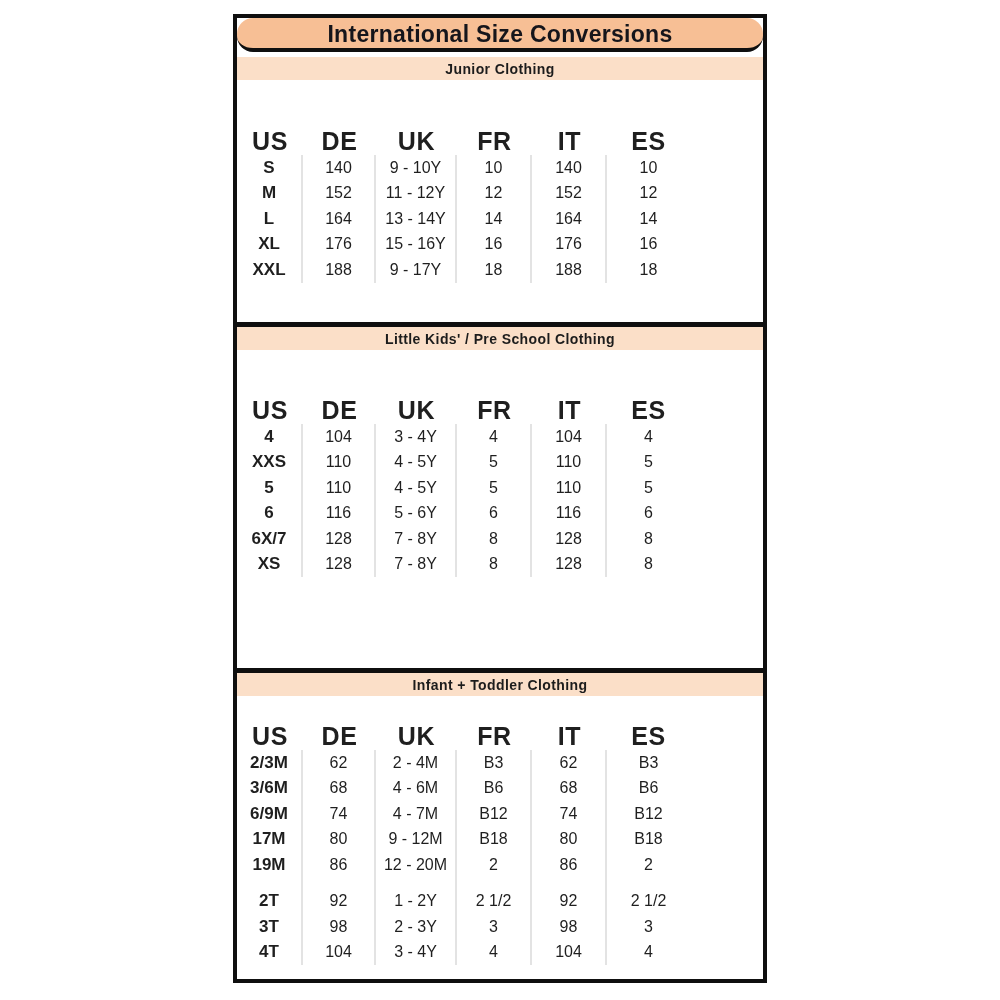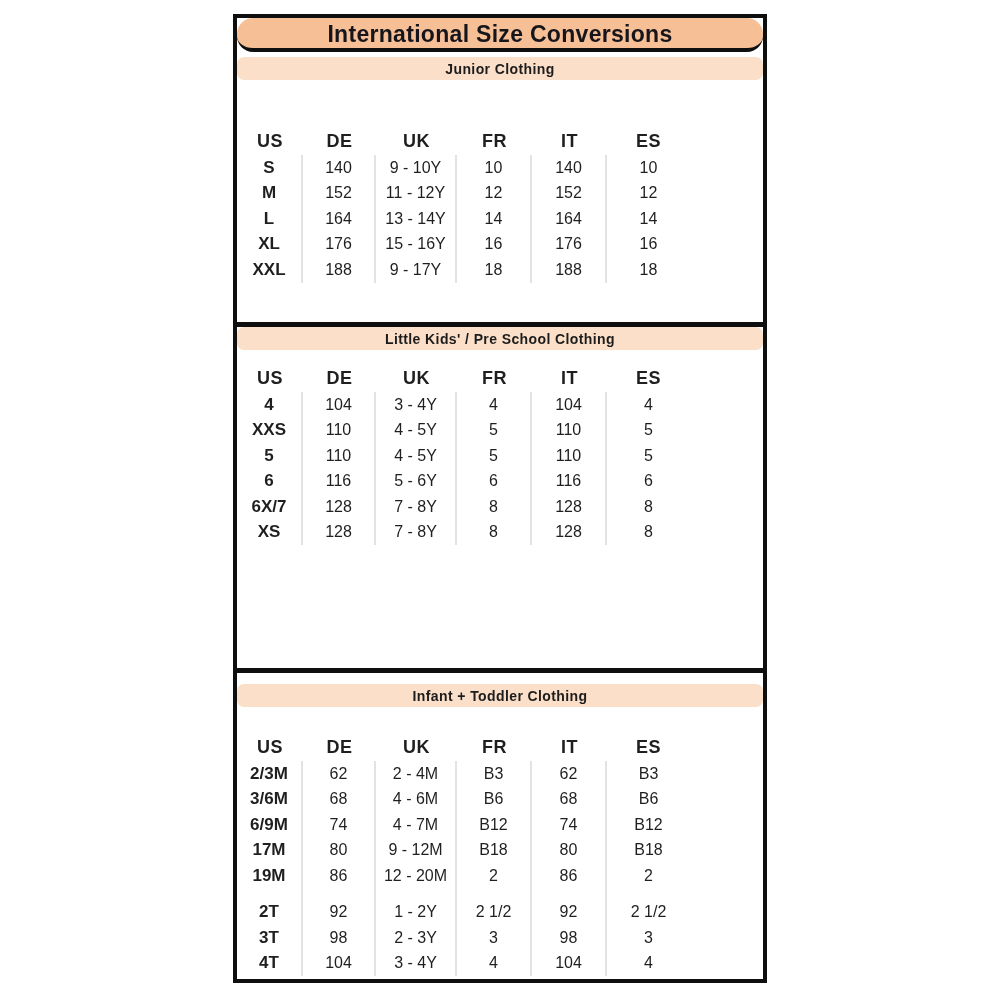--- a/index.html
+++ b/index.html
@@ -26,46 +26,46 @@
     background:var(--title-bg);
     border-bottom:4px solid var(--border);
     display:flex;align-items:flex-end;justify-content:center;border-radius:16px;
   }
   .title-bar .title{
     font-size:23px;font-weight:700;letter-spacing:0.3px;color:#15151b;
   }
 
   .section{display:flex;flex-direction:column;background:#fff;}
   .section-junior{flex:0 0 275px;border-bottom:5px solid var(--border);}
-  .section-littlekids{flex:0 0 346px;border-bottom:5px solid var(--border);}
-  .section-infant{flex:1 1 auto;margin-top:11px;}
+  .section-littlekids{flex:0 0 346px;border-bottom:5px solid var(--border);gap:32px;}
+  .section-infant{flex:1 1 auto;}
 
   .strip{
     height:23px;flex:0 0 23px;
     background:var(--strip-bg);
-    display:flex;align-items:center;justify-content:center;border-radius:7px;
+    display:flex;align-items:center;justify-content:center;
   }
   .section-junior .strip{margin-top:5px;}
   .strip .strip-label{font-size:14px;font-weight:700;letter-spacing:0.4px;color:#1c1c1c;}
 
   .size-table{display:block;}
   .section-junior   .size-table{margin-top:47px;}
   .section-littlekids .size-table{margin-top:14px;}
   .section-infant   .size-table{margin-top:26px;}
 
   .row{
     display:grid;
     grid-template-columns:66px 73px 81px 75px 75px 83px;
   }
   .row .cell{
     display:flex;align-items:center;justify-content:center;
     white-space:nowrap;
   }
   .row.header{height:28px;}
-  .row.header .cell{font-size:18px;font-weight:700;letter-spacing:0.6px;}
+  .row.header .cell{font-size:25px;font-weight:700;letter-spacing:0.6px;}
   .row.data{height:25.5px;}
   .row.data .cell{font-size:16px;font-weight:400;}
   .row.data .cell.us{font-weight:700;font-size:17px;}
   .row.data .cell:not(:last-child),
   .row.spacer .cell:not(:last-child){border-right:2px solid var(--sep);}
   .row.spacer{height:11px;}
 </style>
 </head>
 <body>
 

